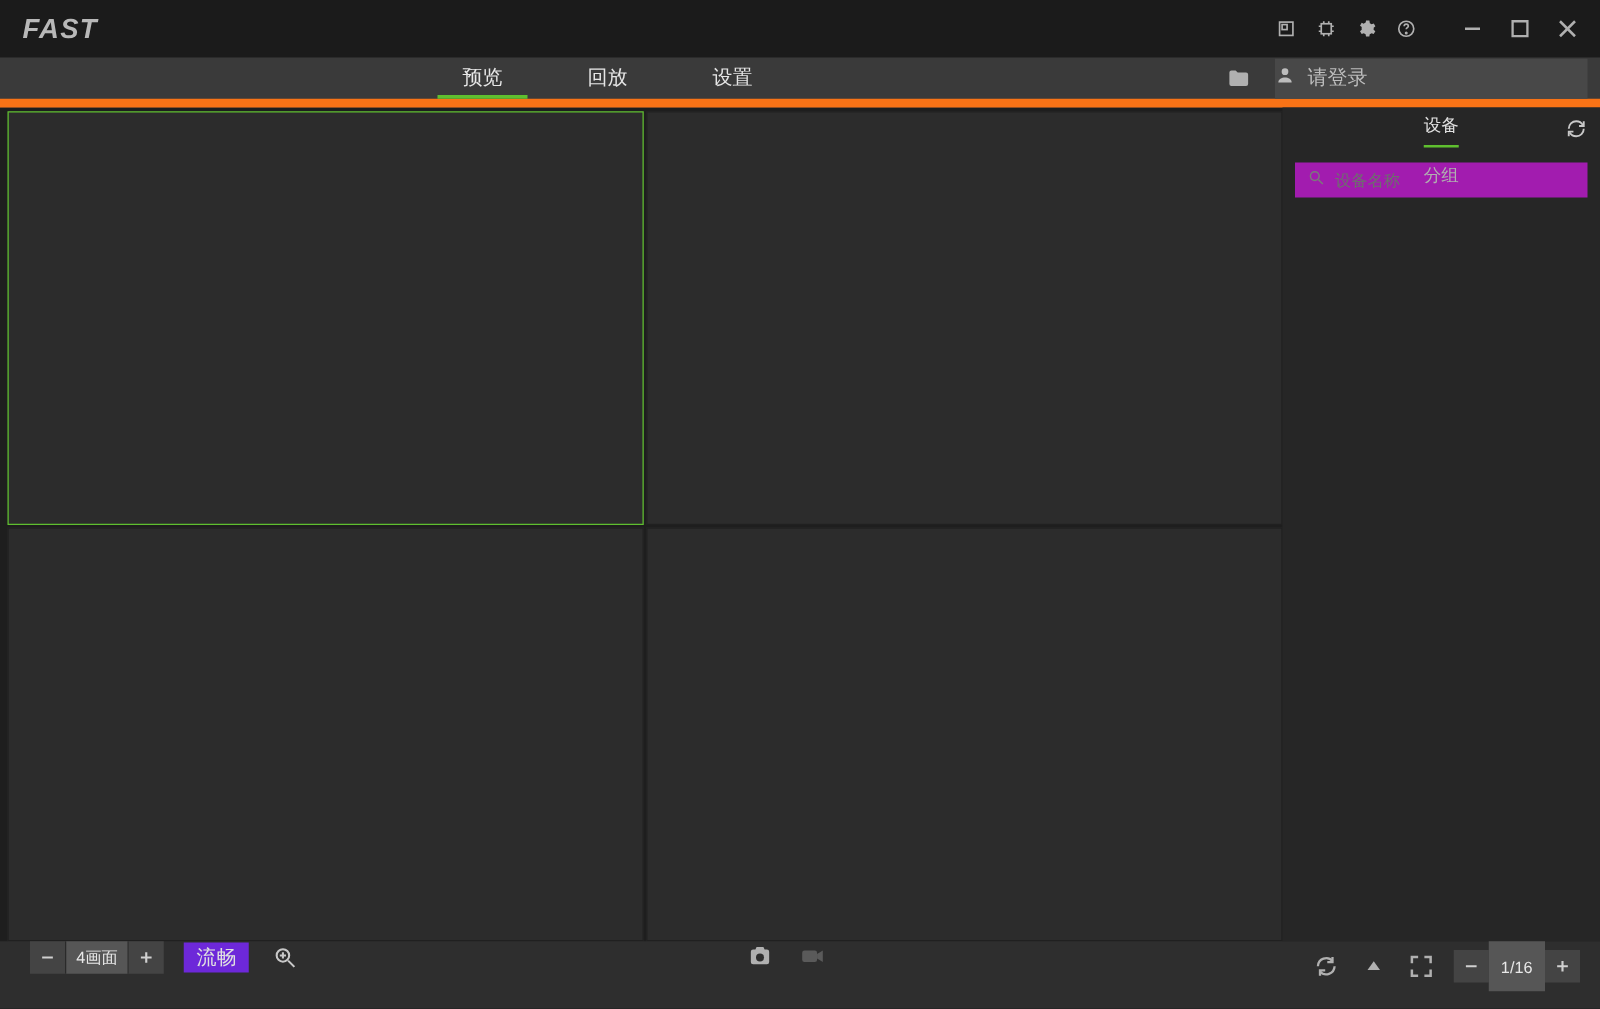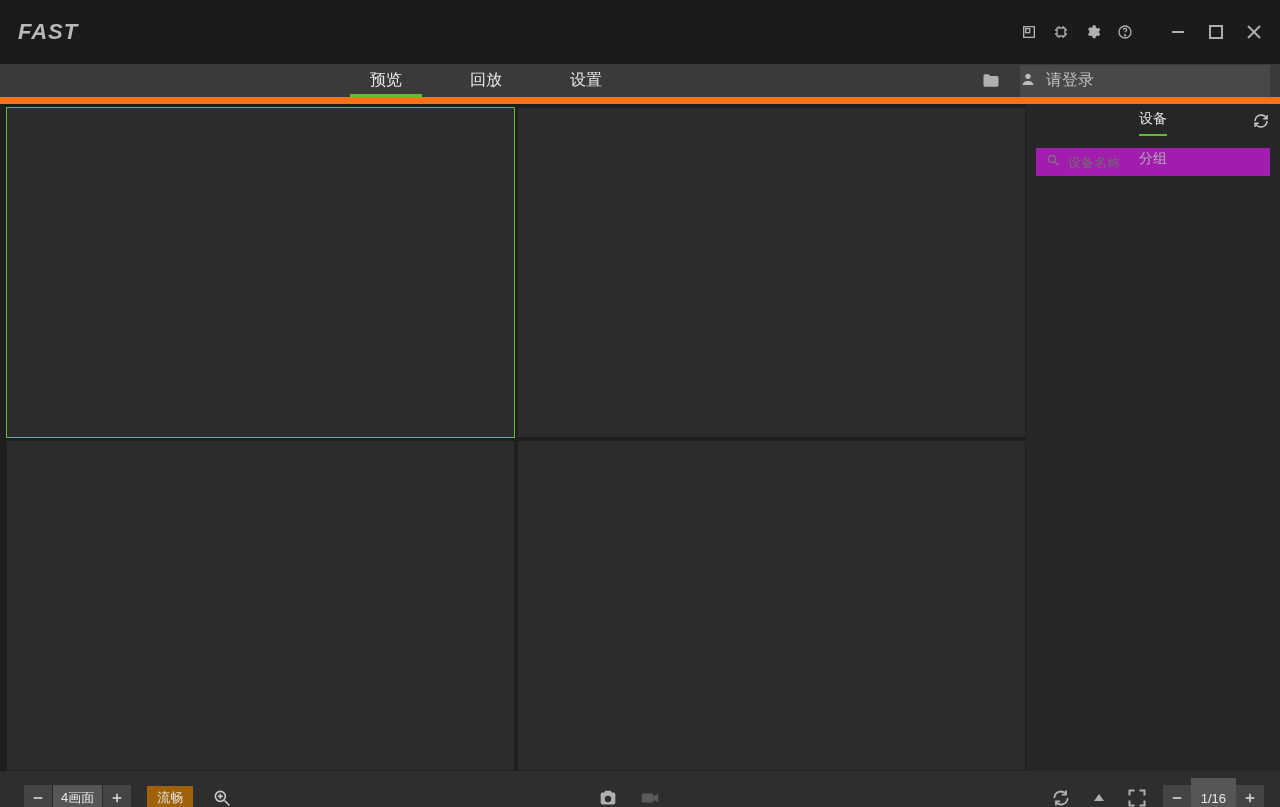--- a/index.html
+++ b/index.html
@@ -1,18 +1,18 @@
 <!DOCTYPE html>
 <html><head>
 <meta charset="utf-8">
 <style>
   * { box-sizing: border-box; margin: 0; padding: 0; }
   html, body { width: 1280px; height: 807px; overflow: hidden; font-family: "Microsoft YaHei", Arial, sans-serif; background: #1e1e1e; color: #ccc; }
   .titlebar {
-    height: 64px; background: #1b1b1b; display: flex; align-items: center; justify-content: space-between;
+    height: 46px; background: #1b1b1b; display: flex; align-items: center; justify-content: space-between;
     padding: 0 14px 0 18px;
   }
   .logo {
     font-family: Arial, sans-serif; font-weight: 700; font-style: italic; font-size: 22px; letter-spacing: 1px;
     color: #b8b8b8;
   }
   .titlebar-right { display: flex; align-items: center; gap: 14px; }
   .tb-icon { width: 18px; height: 18px; display: flex; align-items: center; justify-content: center; color: #b0b0b0; cursor: pointer; }
   .tb-icon svg { width: 16px; height: 16px; }
   .win-controls { display: flex; align-items: center; gap: 14px; margin-left: 18px; }
@@ -57,35 +57,35 @@
   .search-wrap {
     margin-top:10px; height:28px; background:#a21caf; display:flex; align-items:center; padding:0 10px; gap:8px;
   }
   .search-wrap svg { width:14px; height:14px; color:#7a7a7a; flex-shrink:0; }
   .search-input {
     background:transparent; border:none; outline:none; color:#ccc; font-size:13px; width:100%;
   }
   .search-input::placeholder { color:#6e6e6e; }
 
   .bottombar {
-    height:54px; background:#2e2e2e; display:flex; align-items:center; justify-content:space-between;
+    height:54px; background:#2e2e2e; display:flex; align-items:flex-start; justify-content:space-between;
     padding:0 16px 0 24px;
   }
   .bb-left { display:flex; align-items:center; gap:16px; }
   .stepper { display:flex; align-items:center; }
   .step-btn {
     width:28px; height:26px; background:#444; color:#d0d0d0; display:flex; align-items:center; justify-content:center;
     cursor:pointer; font-size:16px;
   }
   .step-val {
     height:26px; padding:0 8px; background:#565656; color:#e8e8e8; display:flex; align-items:center;
     font-size:13px; border-left:1px solid #2a2a2a; border-right:1px solid #2a2a2a;
   }
   .quality-btn {
-    height:24px; padding:0 10px; background:#a16207; color:#e0e0e0; font-size:13px; display:flex; align-items:center;
+    height:24px; padding:0 10px; background:#6d28d9; color:#e0e0e0; font-size:16px; display:flex; align-items:center;
     cursor:pointer;
   }
   .zoom-btn { width:26px; height:26px; display:flex; align-items:center; justify-content:center; color:#c8c8c8; cursor:pointer;}
   .bb-center { display:flex; align-items:center; gap:18px; position:absolute; left:596px;}
   .bb-icon { width:24px; height:24px; display:flex; align-items:center; justify-content:center; color:#b0b0b0; cursor:pointer;}
   .bb-icon.disabled { color:#5a5a5a; cursor:default;}
   .bb-right { display:flex; align-items:center; gap:14px; }
   .page-stepper { display:flex; align-items:center; }
   .page-val { height:40px; padding:0 10px; background:#565656; color:#e8e8e8; display:flex; align-items:center; font-size:13px;}
   .tri-up { width:0; height:0; border-left:5px solid transparent; border-right:5px solid transparent; border-bottom:7px solid #b0b0b0; margin-bottom:2px;}

